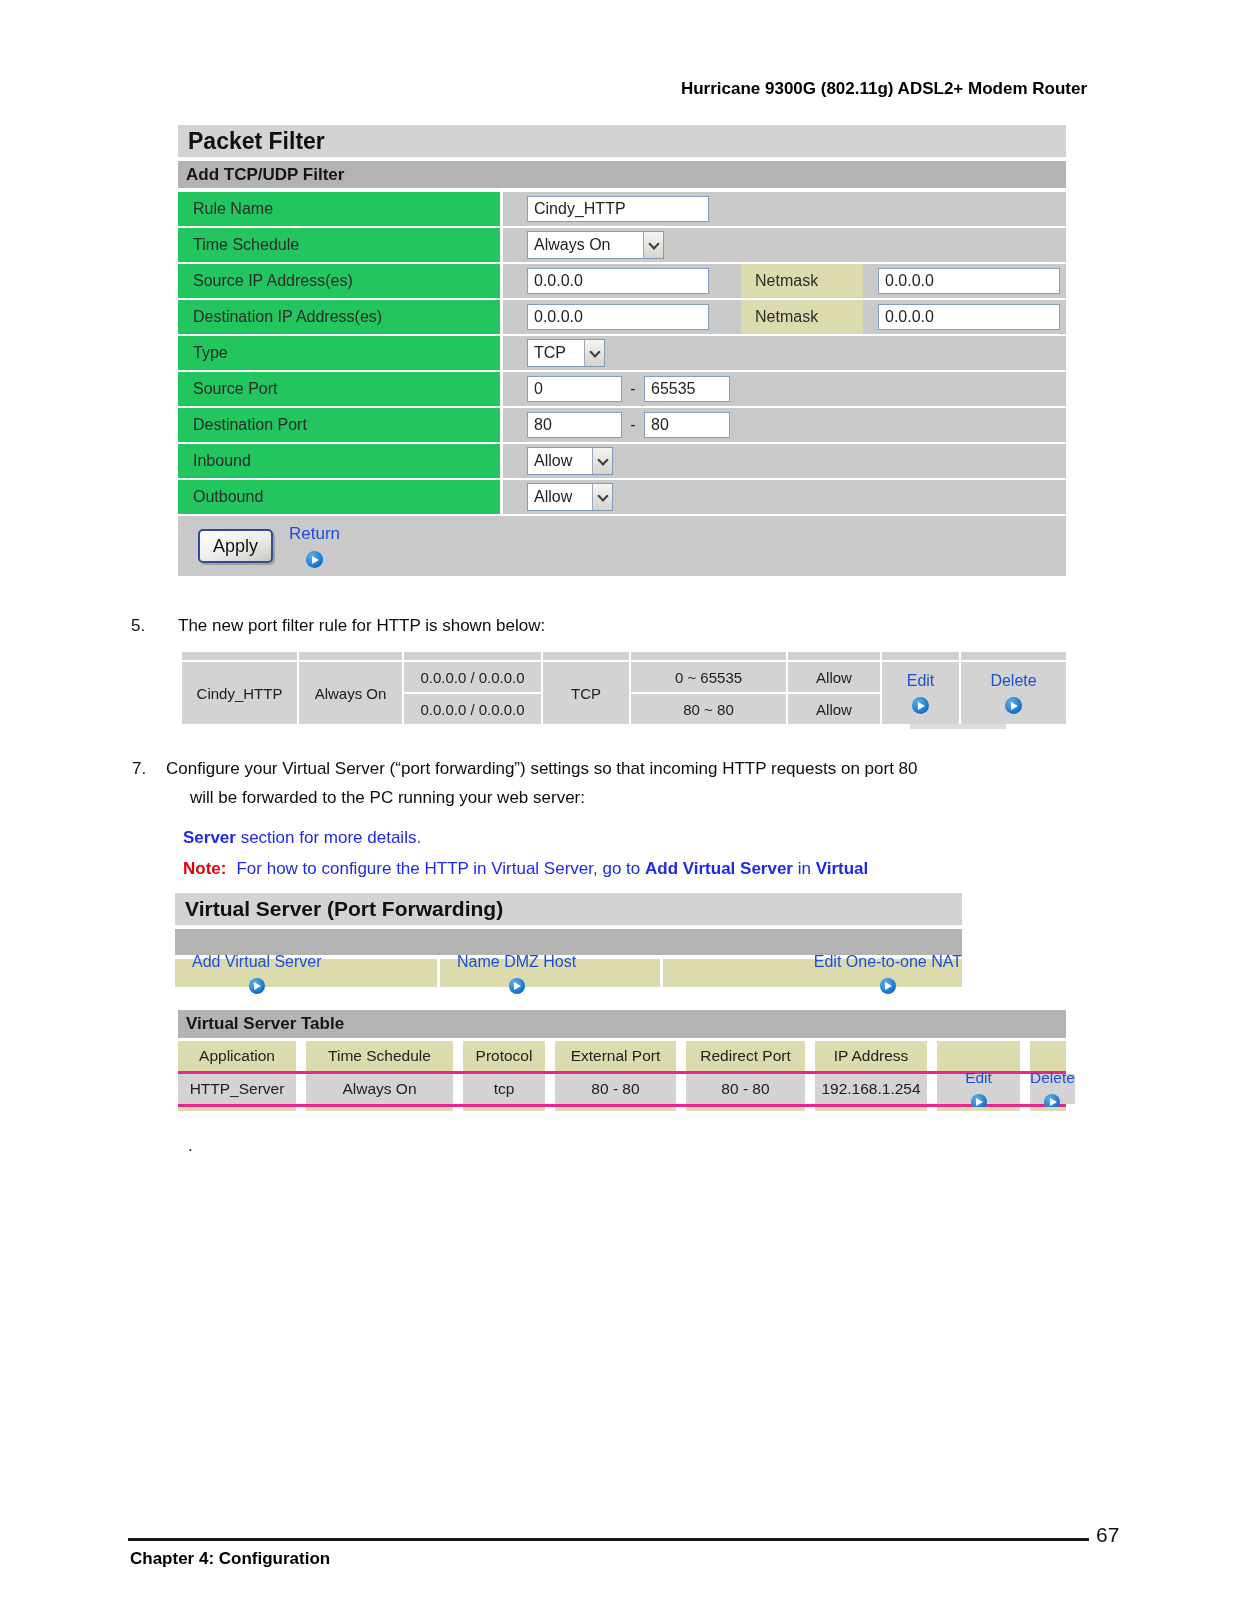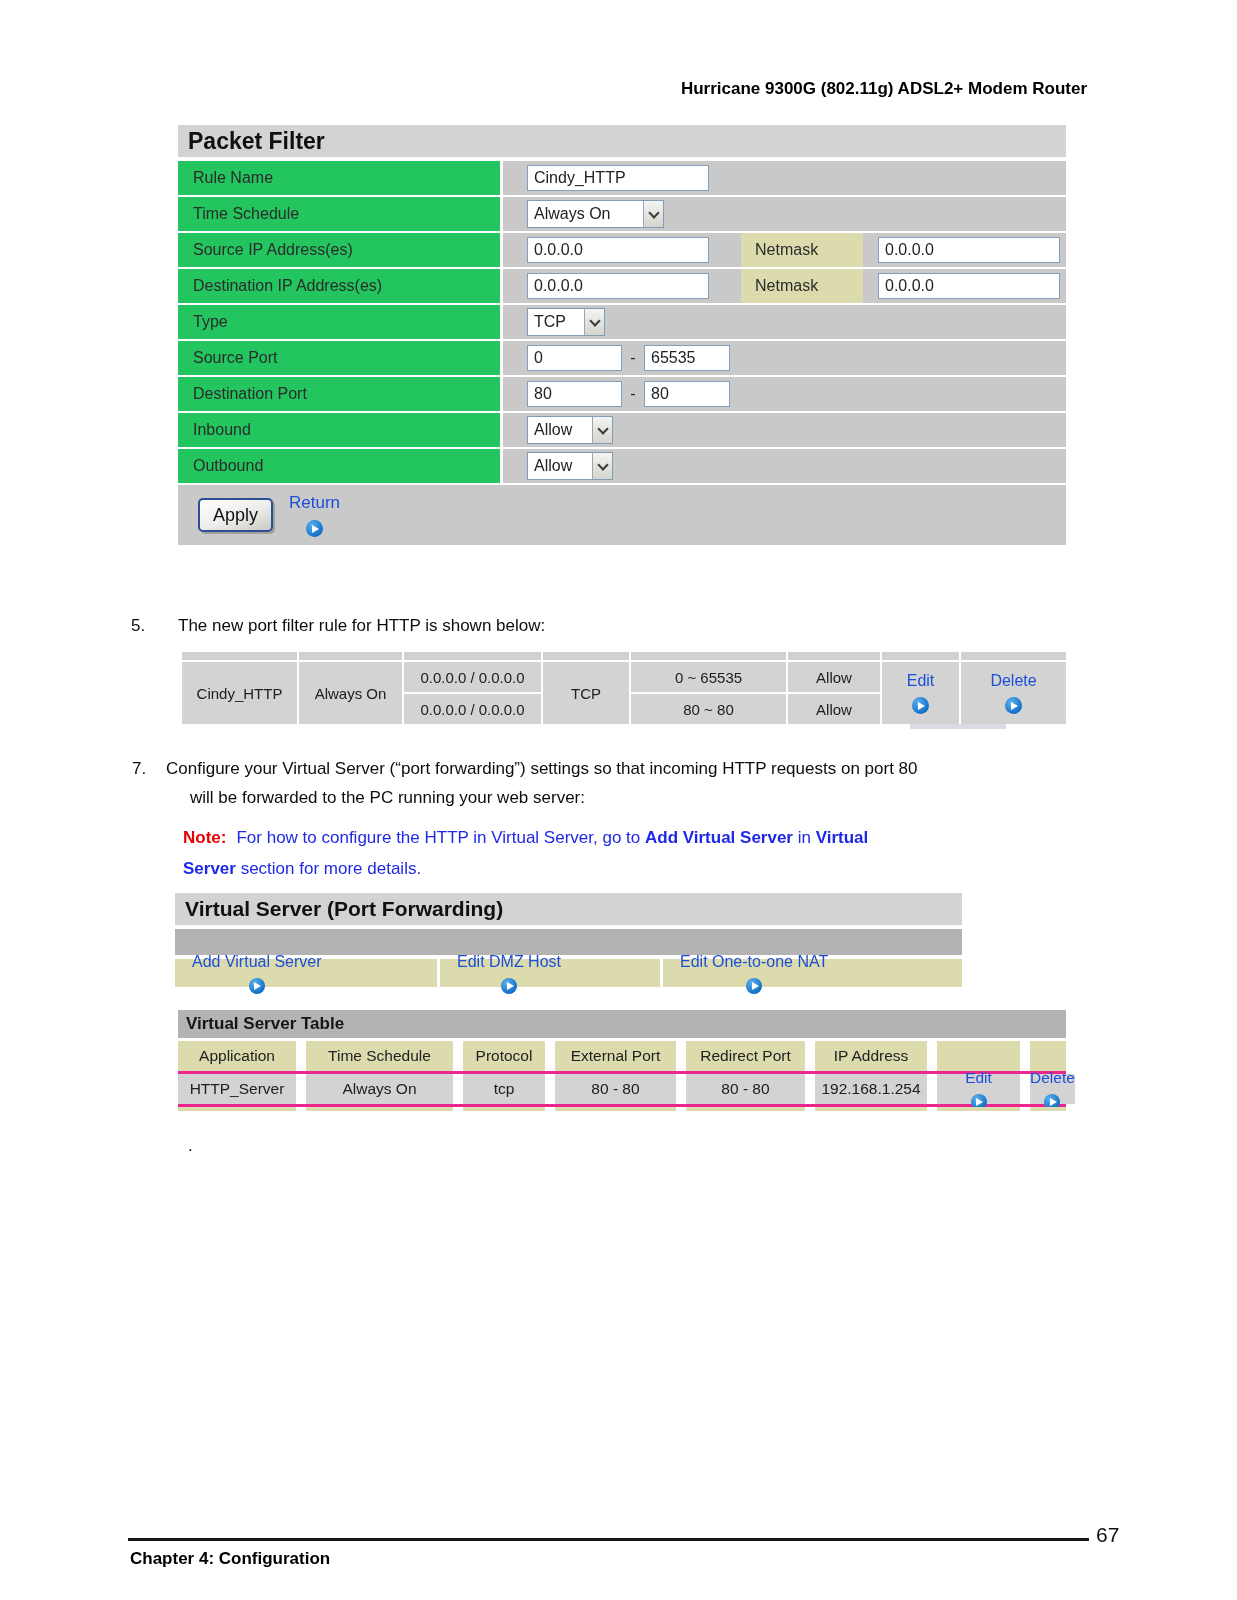--- a/index.html
+++ b/index.html
@@ -74,21 +74,21 @@
   .rt-scroll { margin-left:728px; width:96px; height:5px; background:#d9dce1; }
 
   
   .vs-panel { position:absolute; left:175px; top:893px; width:787px; }
   .vs-title { height:32px; background:#d2d3d5; font-size:21px; font-weight:bold; color:#101010;
               line-height:32px; padding-left:10px; box-sizing:border-box; }
   .vs-gray { height:26px; background:#b3b3b4; margin-top:4px; }
   .vs-links { display:flex; gap:3px; margin-top:4px; height:28px; }
   .vs-link-cell { background:#dcdbae; display:flex; align-items:center; padding-left:17px;
                   box-sizing:border-box; flex:none; font-size:16px; }
-  .vl1{width:262px;} .vl2{width:220px;} .vl3{flex:1 !important; width:auto;}
+  .vl1{width:262px;} .vl2{width:220px;} .vl3{flex:1 !important; width:auto;justify-content:flex-end;}
 
   
   .vst { position:absolute; left:178px; top:1010px; width:888px; }
   .vst-title { height:28px; background:#b3b3b4; font-size:17px; font-weight:bold; color:#151515;
                line-height:28px; padding-left:8px; box-sizing:border-box; }
   .vst-head, .vst-row, .vst-remnant { display:flex; gap:10px; }
   .vst-head { height:30px; margin-top:3px; font-size:15.5px; color:#222; }
   .vst-head > div { background:#dcdbae; display:flex; align-items:center; justify-content:center; flex:none; }
   .vst-row { height:30px; font-size:15.5px; color:#202020; }
   .vst-row > div { background:#d3d3d3; display:flex; align-items:center; justify-content:center; flex:none; }
@@ -104,20 +104,21 @@
 </style>
 </head>
 <body>
 
 <div class="page">
 
   <div class="doc-header">Hurricane 9300G (802.11g) ADSL2+ Modem Router</div>
 
   <section class="pf-panel">
     <div class="bar-title">Packet Filter</div>
+    <div class="bar-sub">Add TCP/UDP Filter</div>
 
     <div class="pf-rows">
 
       <div class="pf-row">
         <div class="pf-label">Rule Name</div>
         <div class="pf-field">
           <input class="ti ml24 w182" value="Cindy_HTTP" style="">
         </div>
       </div>
 
@@ -266,37 +267,37 @@
 
   <div class="step7">
     <div class="step7-l1">
       <span class="num">7.</span>
       <span>Configure your Virtual Server (“port forwarding”) settings so that incoming HTTP requests on port 80</span>
     </div>
     <div class="step7-l2">will be forwarded to the PC running your web server:</div>
   </div>
 
   <div class="note">
+    <div><span class="nblue bold">Server</span><span class="nblue"> section for more details.</span></div>
     <div><span class="note-label">Note:</span><span class="nblue">For how to configure the HTTP in Virtual Server, go to </span><span class="nblue bold">Add Virtual Server</span><span class="nblue"> in </span><span class="nblue bold">Virtual</span></div>
-    <div><span class="nblue bold">Server</span><span class="nblue"> section for more details.</span></div>
   </div>
 
   <section class="vs-panel">
     <div class="vs-title">Virtual Server (Port Forwarding)</div>
     <div class="vs-gray"></div>
     <div class="vs-links">
       <div class="vs-link-cell vl1">
         <span class="link">
           <span>Add Virtual Server</span>
           <span class="play"></span>
         </span>
       </div>
       <div class="vs-link-cell vl2">
         <span class="link">
-          <span>Edit DMZ Host</span>
+          <span>Name DMZ Host</span>
           <span class="play"></span>
         </span>
       </div>
       <div class="vs-link-cell vl3">
         <span class="link">
           <span>Edit One-to-one NAT</span>
           <span class="play"></span>
         </span>
       </div>
     </div>

